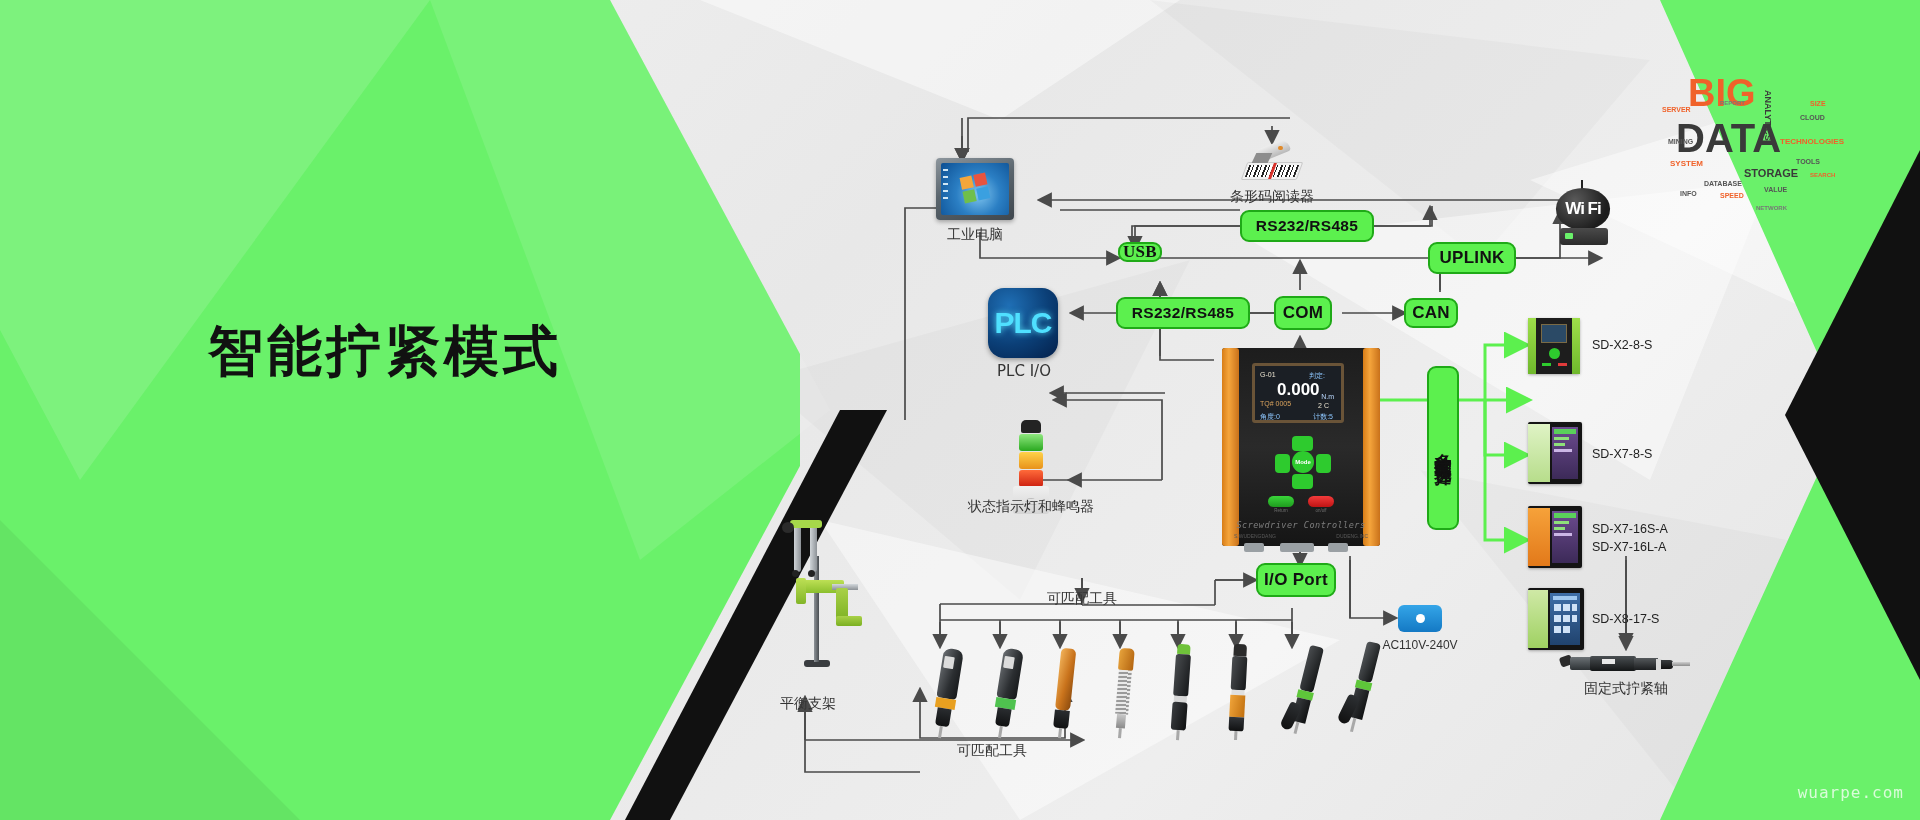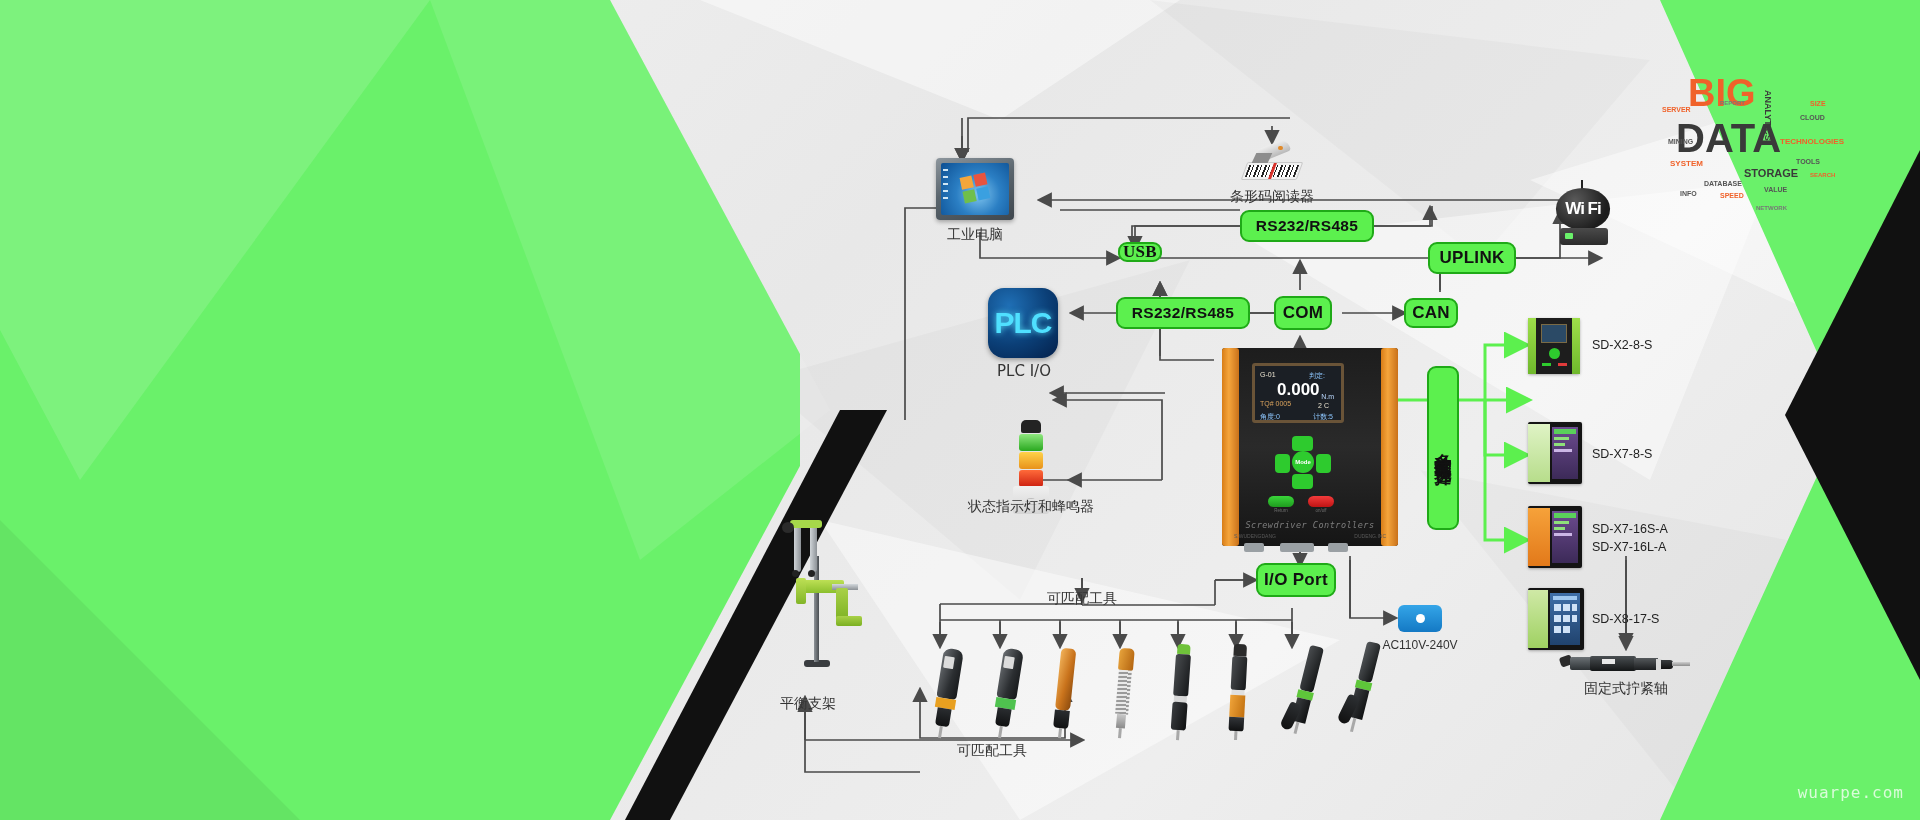--- a/index.html
+++ b/index.html
@@ -181,20 +181,21 @@
 
   <div class="green-left"></div>
   <div class="green-left-shade1"></div>
   <div class="green-left-shade2"></div>
   <div class="green-left-shade3"></div>
   <div class="black-slash-l"></div>
   <div class="green-right"></div>
   <div class="black-right"></div>
 
   <div class="headline">
+    <div class="h1">智能拧紧模式</div>
   </div>
 
   <div id="diagram">
 
     <svg class="wires" viewBox="0 0 1920 820">
       <defs>
         <marker id="ar" markerWidth="9" markerHeight="9" refX="7" refY="4.5" orient="auto" markerUnits="strokeWidth">
           <path d="M0,0 L9,4.5 L0,9 z" fill="#4a4a4a"></path>
         </marker>
         <marker id="arg" markerWidth="9" markerHeight="9" refX="7" refY="4.5" orient="auto" markerUnits="strokeWidth">
@@ -401,21 +402,21 @@
     <div class="pill" style="left:1274px;top:296px;width:58px;height:34px;">COM</div>
 
     <div class="pill" style="left:1404px;top:298px;width:54px;height:30px;">CAN</div>
 
     <div class="pill" style="left:1256px;top:563px;width:80px;height:34px;">I/O Port</div>
 
     <div class="vpill" style="left:1427px;top:366px;width:32px;height:164px;">
       <span>多种控制器可供选择</span>
     </div>
 
-    <div class="ctrl" style="left:1222px;top:348px;width:176px;height:198px;">
+    <div class="ctrl" style="left:1222px;top:348px;width:158px;height:198px;">
       <div class="body"></div>
       <div class="rail" style="left:0;"></div>
       <div class="rail" style="right:0;"></div>
 
       <div class="lcd" style="left:30px;top:15px;width:92px;height:60px;">
         <div class="lt" style="left:5px;top:5px;">G-01</div>
         <div class="lt" style="right:16px;top:5px;color:#8ec7ff;">判定:</div>
         <div class="big" style="left:22px;top:14px;">0.000</div>
         <div class="lt" style="right:7px;top:27px;color:#bcd9ff;">N.m</div>
         <div class="lt" style="left:5px;top:34px;color:#d9a25c;">TQ# 0005</div>

